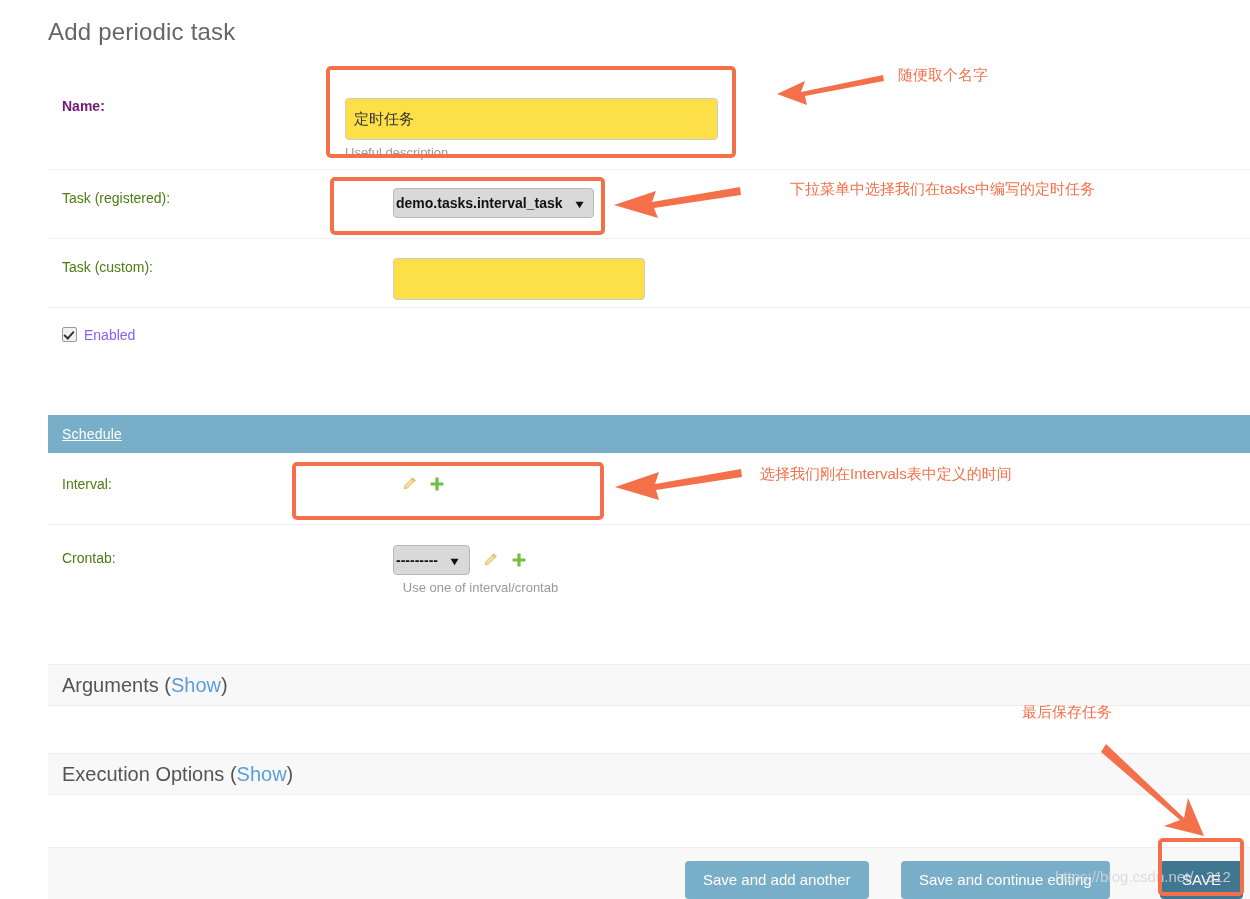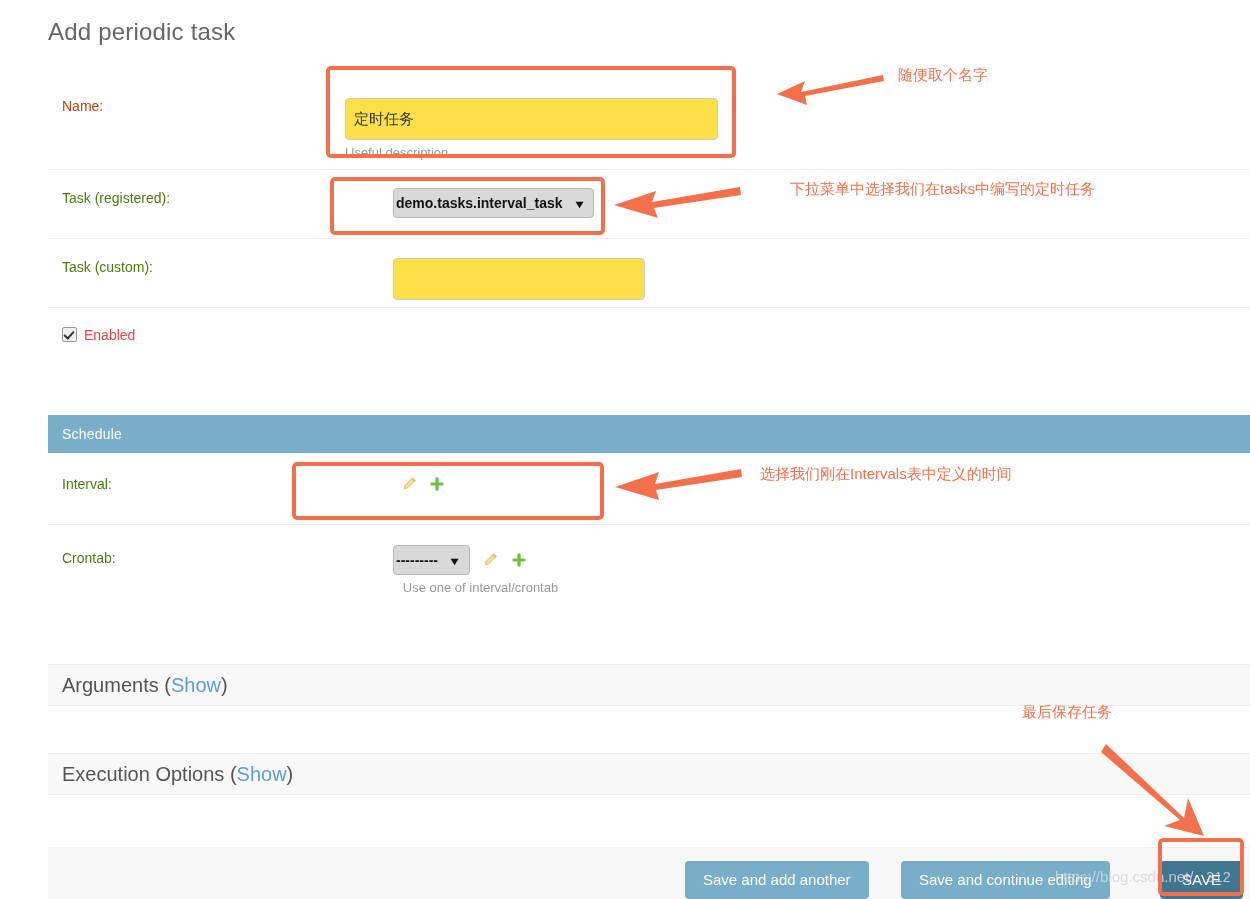--- a/index.html
+++ b/index.html
@@ -44,21 +44,21 @@
   .form-row:last-child { border-bottom: none; }
 
   .row-label {
     position: absolute;
     left: 14px;
     top: 20px;
     font-size: 14px;
     color: #4d7c0f;
     white-space: nowrap;
   }
-  .row-label.bold { font-weight: normal; color: #c2410c; }
+  .row-label.bold { font-weight: bold; color: #701a75; }
 
   .row-field {
     position: absolute;
     left: 297px;
     top: 14px;
   }
 
   .text-input {
     box-sizing: border-box;
     height: 32px;
@@ -136,35 +136,36 @@
     content: "";
     position: absolute;
     left: 3px;
     top: 1px;
     width: 4px;
     height: 8px;
     border: solid #333;
     border-width: 0 2px 2px 0;
     transform: rotate(42deg);
   }
-  .cb-label { margin-left: 7px; color: #ef4444; }
+  .cb-label { margin-left: 7px; color: #8b5cf6; }
 
   
   .section-header {
     position: absolute;
     left: 48px;
     right: 0;
     height: 38px;
     background: #79aec8;
     color: #ffffff;
     font-size: 14px;
     line-height: 38px;
     padding-left: 14px;
     box-sizing: border-box;
     letter-spacing: .2px;
+    text-decoration: underline;
   }
 
   
   .collapse-bar {
     position: absolute;
     left: 48px;
     right: 0;
     height: 42px;
     background: #f8f8f8;
     border-top: 1px solid #eeeeee;

